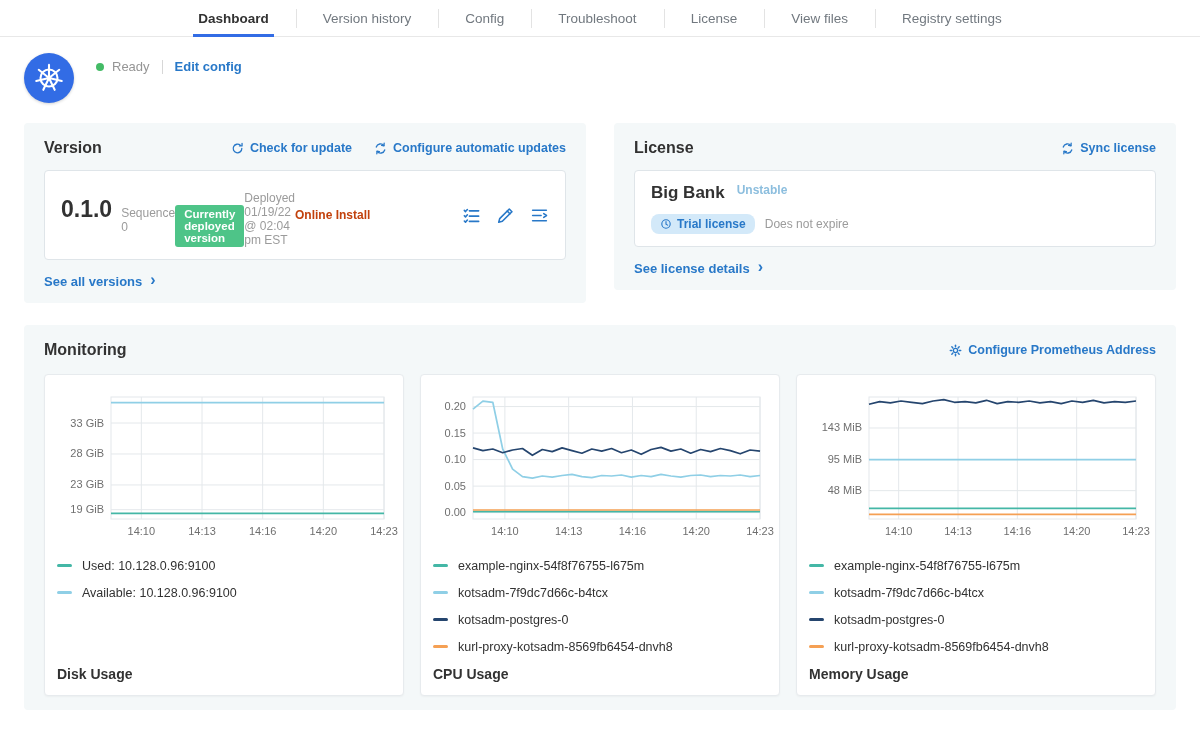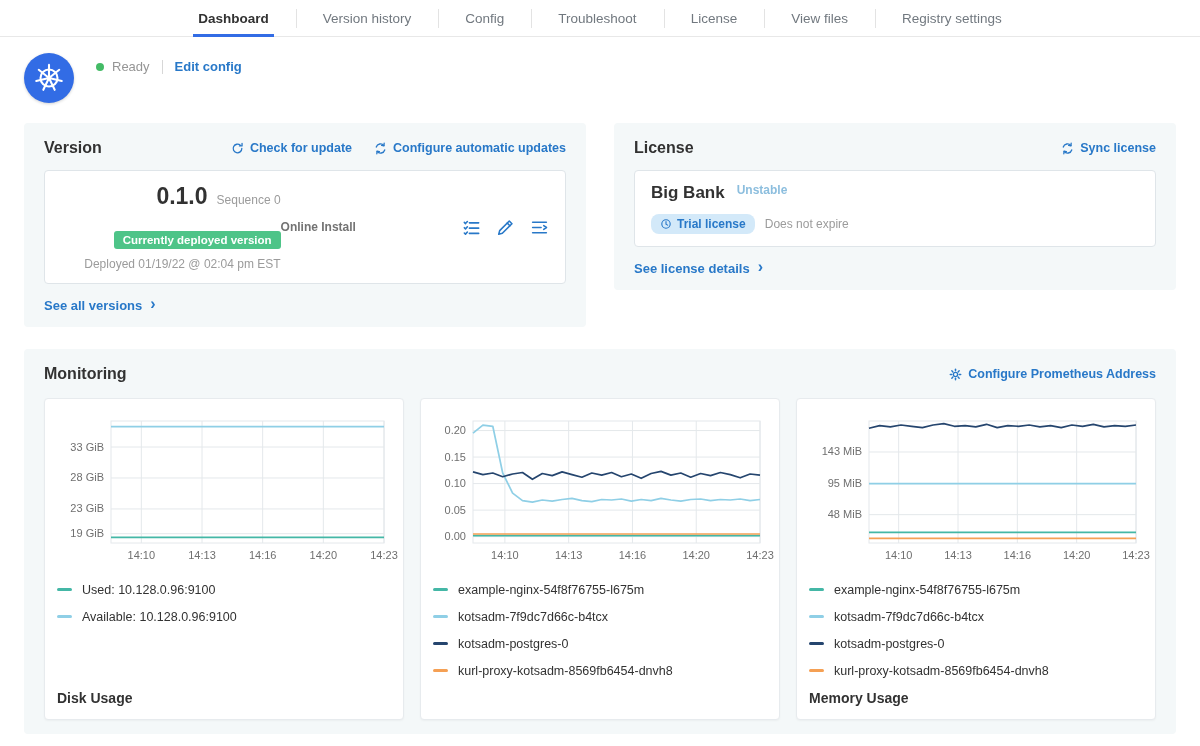--- a/index.html
+++ b/index.html
@@ -35,27 +35,27 @@
   .cards-row{display:flex;gap:28px;align-items:flex-start;padding:0 24px;margin-top:20px}
   .panel{background:#f4f8f9;border-radius:4px;padding:16px 20px 14px;display:flex;flex-direction:column}
   .cards-row .panel{flex:1;min-width:0}
   .panel-head{display:flex;justify-content:space-between;align-items:center}
   .panel-head h2{font-size:16px;font-weight:700}
   .panel-links{display:flex;gap:22px}
   .white-card{background:#fff;border:1px solid #dfe5e9;border-radius:4px;margin-top:13px;padding:12px 16px}
 
   
   .version-body{display:flex;align-items:center}
-  .vb-left{flex:1.15;display:flex;flex-direction:column;align-items:flex-end}
+  .vb-left{flex:1.15;display:flex;align-items:center}
   .vnum-row{display:flex;align-items:baseline;gap:9px}
   .vnum{font-size:23px;font-weight:700}
   .vseq{font-size:12px;color:#9b9b9b}
   .green-badge{display:inline-block;margin-top:21px;background:#4ec488;color:#fff;font-size:11.5px;font-weight:600;padding:3px 9px;border-radius:3px}
   .vdeployed{margin-top:8px;font-size:12px;color:#9b9b9b}
-  .vb-mid{flex:0.95;font-size:12px;font-weight:600;color:#737373}
+  .vb-mid{flex:0.95;font-size:12px;font-weight:600;color:#c2410c}
   .vb-actions{margin-left:auto;display:flex;gap:15px;color:#2878c8;align-items:center}
   .action-icon{cursor:pointer;display:inline-flex}
   .action-icon svg{width:19px;height:19px;stroke:currentColor;fill:none;stroke-width:1.5;stroke-linecap:round;stroke-linejoin:round}
 
   
   .lic-name-row{display:flex;align-items:flex-start;gap:12px}
   .lic-name{font-size:17px;font-weight:700}
   .lic-channel{font-size:12px;font-weight:600;color:#8cbede}
   .lic-badge-row{display:flex;align-items:center;gap:10px;margin-top:11px}
   .trial-badge{display:inline-flex;align-items:center;gap:5px;background:#d3e9f9;color:#2878c8;font-size:12px;font-weight:600;padding:3px 9px;border-radius:8px}
@@ -327,20 +327,21 @@
           </div>
           <div class="legend-row">
             <span class="legend-dash" style="background: rgb(37, 69, 110);"></span>
             <span>kotsadm-postgres-0</span>
           </div>
           <div class="legend-row">
             <span class="legend-dash" style="background: rgb(245, 160, 84);"></span>
             <span>kurl-proxy-kotsadm-8569fb6454-dnvh8</span>
           </div>
         </div>
+      <div class="chart-title">CPU Usage</div>
     </div>
     <div class="chart-card">
       <div class="chart-plot">
           <svg width="334" height="156" viewBox="0 0 334 156">
             <rect x="60" y="10" width="267" height="122" fill="#ffffff" stroke="#e4e8eb"></rect>
             <line x1="60" x2="327" y1="103.64324324324323" y2="103.64324324324323" stroke="#e4e8eb"></line>
             <text x="53" y="107.14324324324323" text-anchor="end" class="tick-label">48 MiB</text>
             <line x1="60" x2="327" y1="72.64864864864865" y2="72.64864864864865" stroke="#e4e8eb"></line>
             <text x="53" y="76.14864864864865" text-anchor="end" class="tick-label">95 MiB</text>
             <line x1="60" x2="327" y1="40.99459459459459" y2="40.99459459459459" stroke="#e4e8eb"></line>

